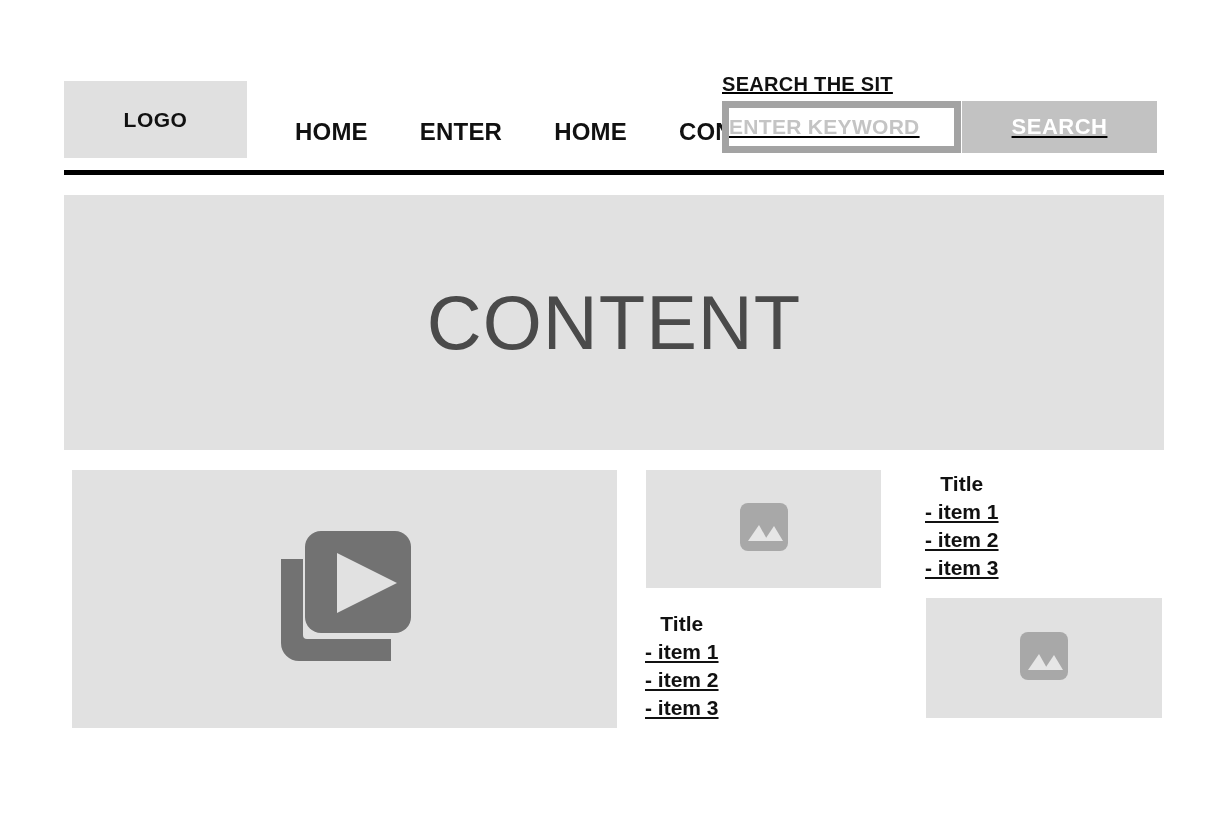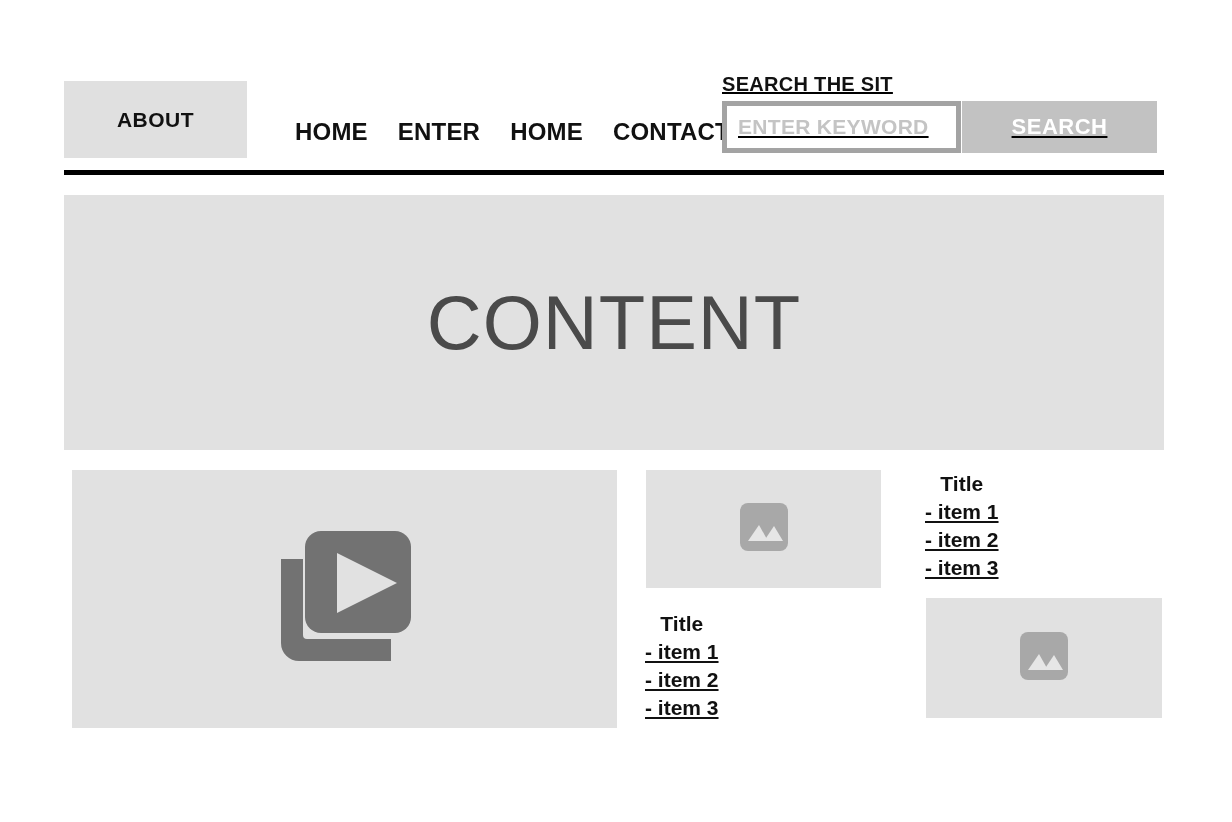--- a/index.html
+++ b/index.html
@@ -41,21 +41,21 @@
     letter-spacing: 0.5px;
     color: #111111;
   }
 
   #nav {
     position: absolute;
     left: 231px;
     top: 37px;
     display: flex;
     align-items: baseline;
-    gap: 30px;
+    gap: 52px;
   }
   .nav-item {
     font-size: 24px;
     font-weight: bold;
     color: #111111;
     letter-spacing: 0.2px;
     cursor: pointer;
     white-space: nowrap;
   }
 
@@ -75,28 +75,28 @@
     line-height: 1;
   }
   #search-row {
     display: flex;
     align-items: stretch;
     height: 52px;
   }
   #search-input {
     width: 239px;
     box-sizing: border-box;
-    border: 5px solid #a3a3a3;
+    border: 7px solid #a3a3a3;
     background: #ffffff;
     font-family: "Liberation Sans", sans-serif;
     font-size: 21px;
     font-weight: bold;
     color: #333333;
     letter-spacing: 0.3px;
-    padding: 0 11px;
+    padding: 0 0;
     outline: none;
   }
   #search-input::placeholder {
     color: #c4c4c4;
     font-weight: bold;
     opacity: 1;
   }
   #search-button {
     width: 195px;
     margin-left: 1px;
@@ -188,21 +188,21 @@
   #list-right  { left: 925px; top: 470px; }
   .list-title { display: block; }
   .list-entry { display: block; text-decoration: underline; }
 </style>
 </head>
 <body>
 
 <div id="header">
 
   <div id="logo-box">
-    <span id="logo-text">ABOUT</span>
+    <span id="logo-text">LOGO</span>
   </div>
 
   <nav id="nav">
     <span class="nav-item">HOME</span>
     <span class="nav-item">ENTER</span>
     <span class="nav-item">HOME</span>
     <span class="nav-item">CONTACT</span>
   </nav>
 
   <div id="search-area">

